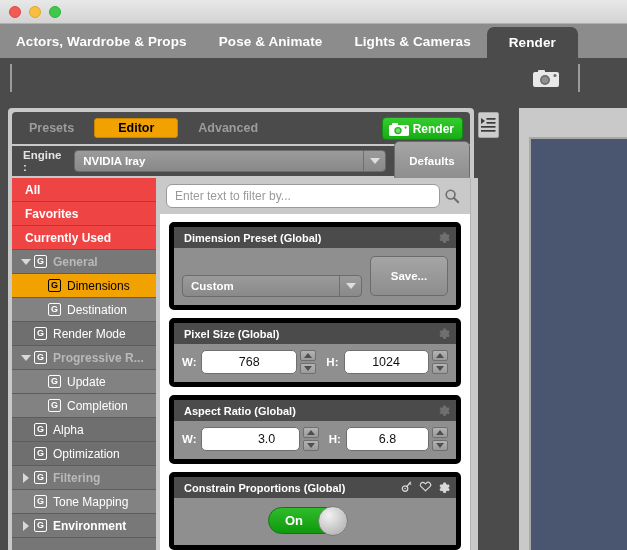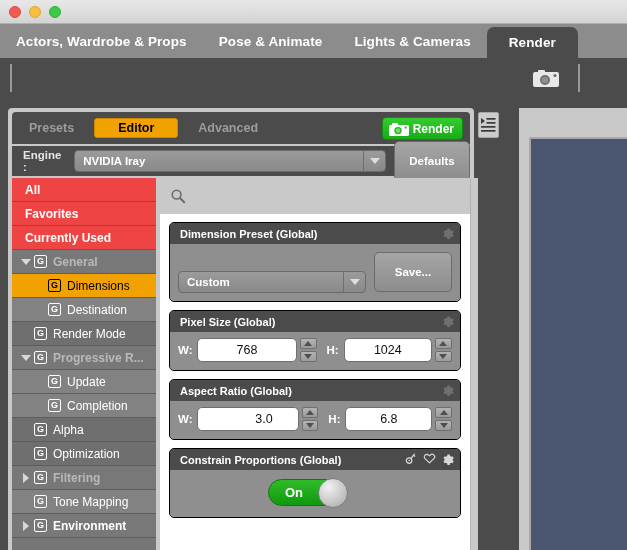--- a/index.html
+++ b/index.html
@@ -154,21 +154,21 @@
   .filter-input {
     flex: 1; height: 24px; background: #ffffff;
     border: 1px solid #9a9a9a; border-radius: 6px;
     display: flex; align-items: center; padding-left: 8px;
     color: #9a9a9a; font-size: 12px;
   }
   .mag { width: 24px; display: flex; align-items: center; justify-content: center; }
 
   .group-box {
     margin: 8px 9px 0 9px;
-    border: 1px solid #000000; border-radius: 5px; overflow: hidden;
+    border: 5px solid #000000; border-radius: 5px; overflow: hidden;
     background: #8f8f8f;
   }
   .gb-head {
     height: 21px; background: #4b4b4b; display: flex; align-items: center;
     padding: 0 6px 0 10px; color: #ffffff; font-size: 11px; font-weight: bold;
   }
   .gb-head .sp { flex: 1; }
   .gb-body {
     background: #8f8f8f; padding: 6px 8px 8px 8px;
     display: flex; align-items: center;
@@ -375,20 +375,21 @@
             <i class="tri-r"></i>
           </span>
         <span class="gicon">G</span>
         <span>Environment</span>
       </div>
     </div>
 
     <div class="content">
 
       <div class="filterbar">
+        <div class="filter-input">Enter text to filter by...</div>
         <span class="mag">
           <svg width="16" height="16" viewBox="0 0 16 16">
             <circle cx="6.6" cy="6.6" r="4.4" fill="none" stroke="#6d6d6d" stroke-width="1.6"></circle>
             <line x1="10" y1="10" x2="14.2" y2="14.2" stroke="#6d6d6d" stroke-width="2" stroke-linecap="round"></line>
           </svg>
         </span>
       </div>
 
       <div class="group-box">
         <div class="gb-head">

